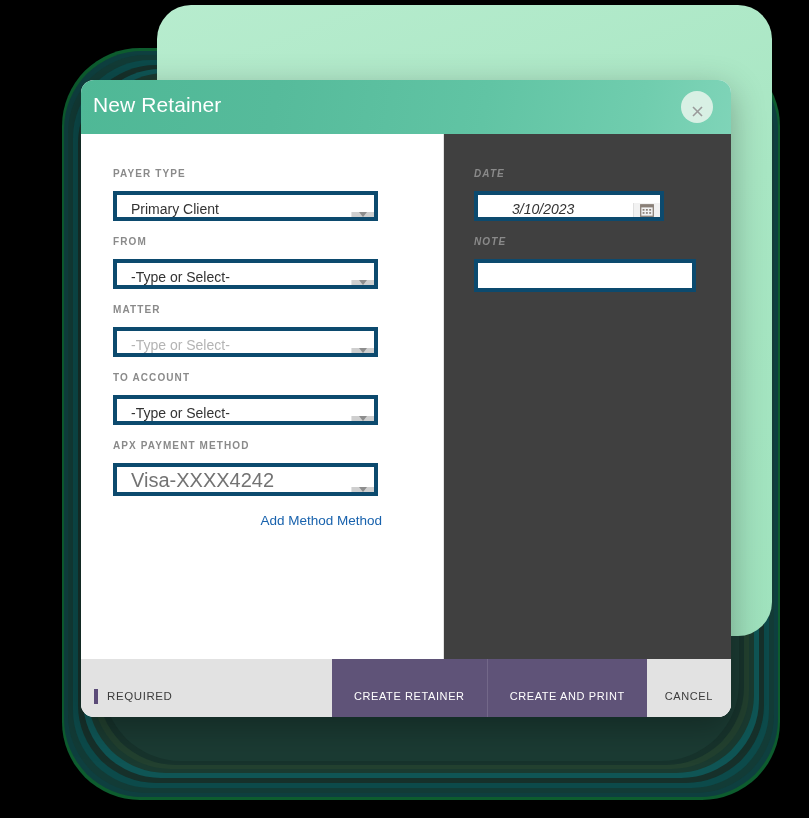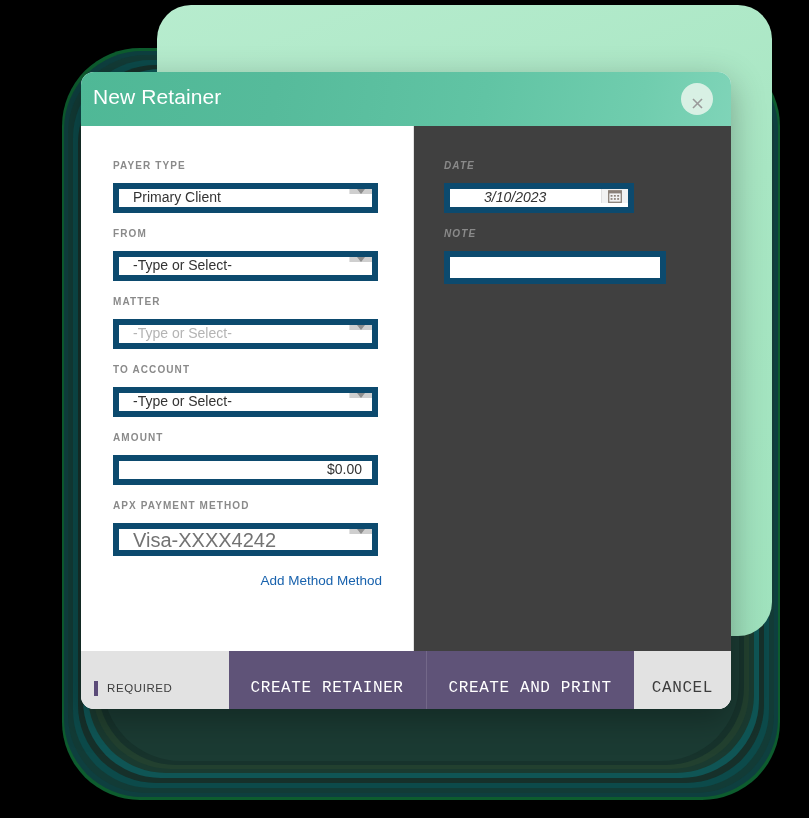--- a/index.html
+++ b/index.html
@@ -36,21 +36,21 @@
     width: 615px;
     height: 631px;
     border-radius: 34px;
     background: linear-gradient(160deg, #b7ecce 0%, #a8e6c3 45%, #9fe2bd 100%);
   }
 
   
   .modal {
     position: absolute;
     left: 81px;
-    top: 72px;
+    top: 80px;
     width: 650px;
     height: 637px;
     border-radius: 13px;
     background: #ffffff;
     overflow: hidden;
     box-shadow: 0 10px 34px rgba(0,0,0,0.30);
   }
 
   .modal-header {
     position: relative;
@@ -80,21 +80,21 @@
   }
   .close-btn svg { display: block; margin: 8px auto 0; }
 
   
   .modal-body {
     display: flex;
     height: 525px;
     background: #ffffff;
   }
   .col-left {
-    width: 332px;
+    width: 362px;
     background: #ffffff;
     padding: 34px 0 12px 32px;
     box-sizing: border-box;
   }
   .col-right {
     flex: 1;
     background: #404040;
     border-left: 1px solid #e2e2e2;
     padding: 34px 0 0 30px;
     box-sizing: border-box;
@@ -108,25 +108,25 @@
     font-weight: bold;
     letter-spacing: 1.1px;
     color: #8a8a8a;
     text-transform: uppercase;
     margin-bottom: 5px;
   }
 
   .control {
     position: relative;
     display: flex;
-    align-items: flex-start;
+    align-items: flex-end;
     width: 265px;
     height: 30px;
     background: #ffffff;
-    border: 6px solid #0c4a6e;
+    border: 4px solid #0c4a6e;
     box-sizing: border-box;
     margin-top: 12px;
   }
   .control.tall { height: 33px; }
   .control.note { height: 33px; width: 222px; }
   .control.date { width: 190px; gap: 20px; }
 
   .req-bar {
     width: 4px;
     background: #5b4b78;
@@ -209,25 +209,25 @@
   }
   .required-text {
     font-size: 11.5px;
     letter-spacing: 0.6px;
     color: #3c3c3c;
   }
   .footer-btn {
     display: flex;
     align-items: center;
     justify-content: center;
-    font-size: 16px;
+    font-size: 11px;
     letter-spacing: 0.6px;
     cursor: pointer;
     border: none;
-    font-family: Liberation Mono, monospace;
+    font-family: Liberation Sans, sans-serif;
     text-align: right;
   }
   .btn-primary {
     background: #5f5378;
     color: #ffffff;
     padding: 0 22px;
   }
   .btn-primary + .btn-primary { border-left: 1px solid #736889; }
   .btn-plain {
     background: #e2e2e2;
@@ -306,27 +306,20 @@
         <div class="field-label">TO ACCOUNT</div>
         <div class="control">
           <div class="req-bar"></div>
           <div class="control-value">-Type or Select-</div>
           <div class="dd-btn">
               <span class="caret"></span>
             </div>
         </div>
       </div>
 
-      <div class="field">
-        <div class="field-label">AMOUNT</div>
-        <div class="control">
-          <div class="req-bar"></div>
-          <div class="control-value right">$0.00</div>
-        </div>
-      </div>
 
 
       <div class="field">
         <div class="field-label">APX PAYMENT METHOD</div>
         <div class="control tall">
           <div class="req-bar"></div>
           <div class="control-value big">Visa-XXXX4242</div>
           <div class="dd-btn">
               <span class="caret"></span>
             </div>

